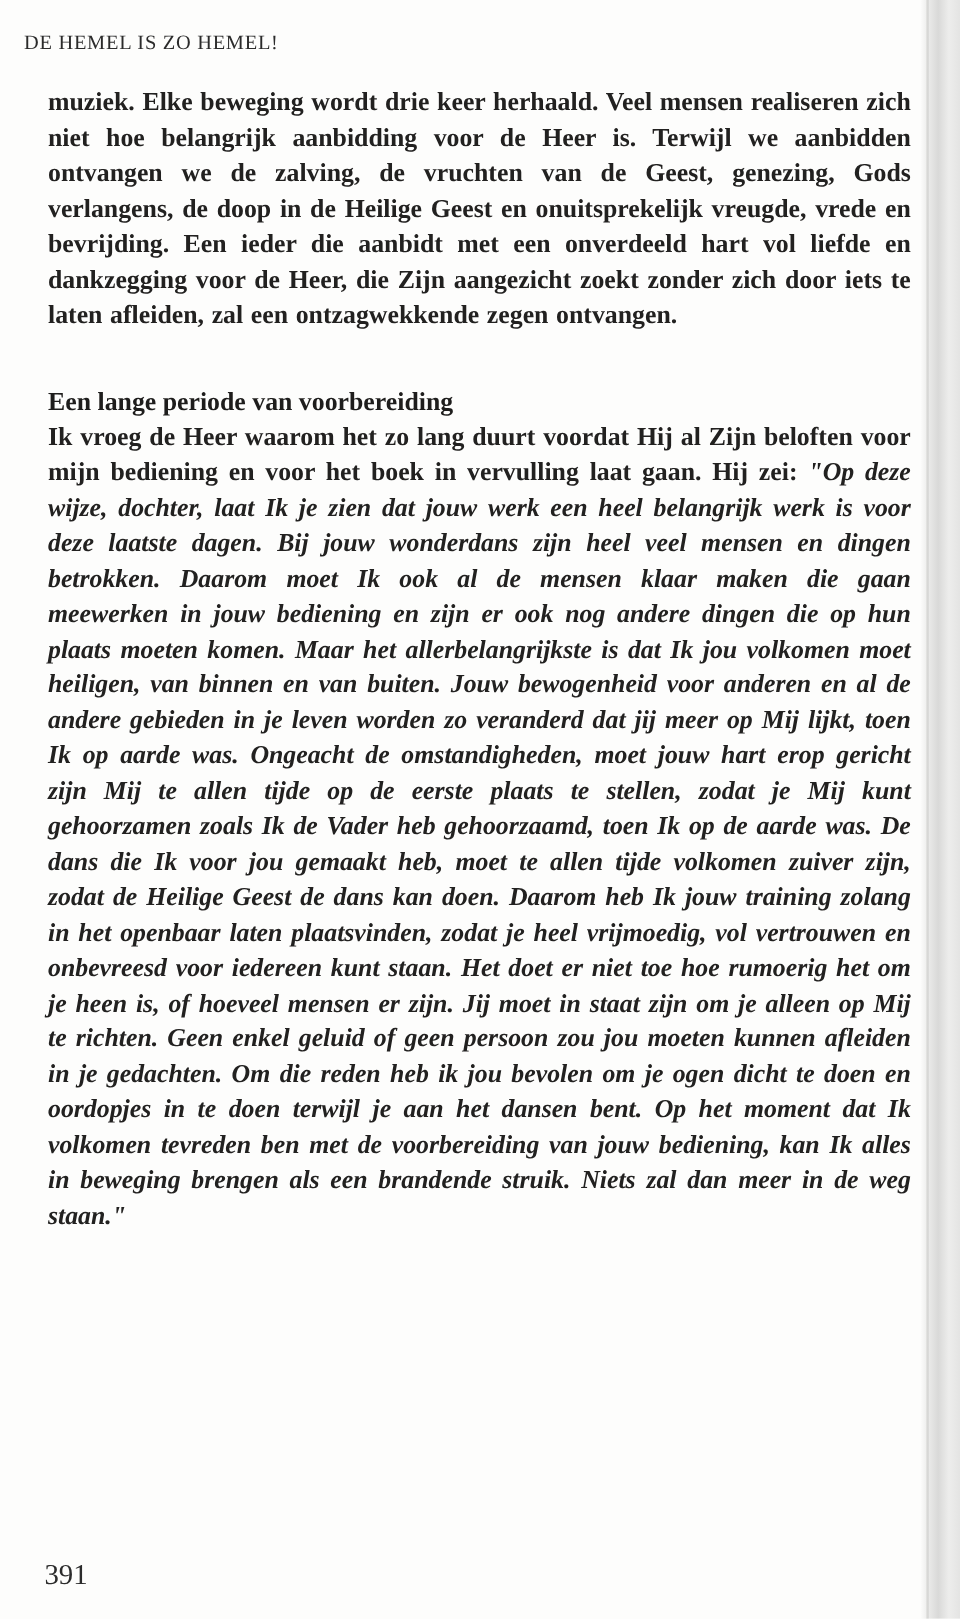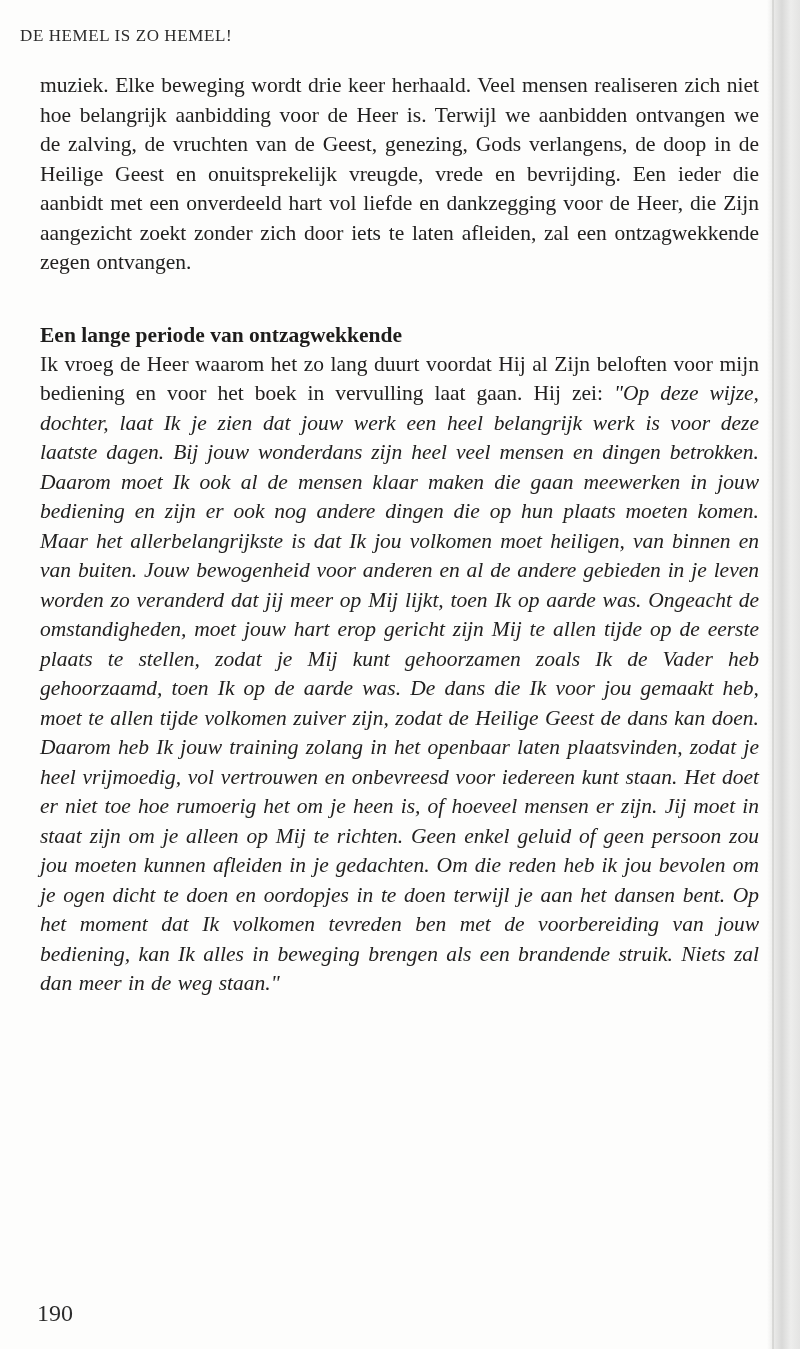--- a/index.html
+++ b/index.html
@@ -51,20 +51,21 @@
     top: 71px;
     width: 719px;
   }
   .body-para {
     margin: 0;
     font-size: 21.5px;
     line-height: 29.5px;
     text-align: justify;
     color: #222120;
     word-spacing: 1px;
+    font-weight: bold;
   }
   .section-heading {
     margin: 42px 0 0 0;
     font-size: 21.5px;
     line-height: 30px;
     font-weight: 700;
     color: #1e1d1c;
   }
   .quote-segment {
     font-style: italic;
@@ -82,19 +83,19 @@
 
 <div class="scan-edge"></div>
 <div class="scan-edge-line"></div>
 
 <div class="running-header">DE HEMEL IS ZO HEMEL!</div>
 
 <div class="text-block">
 
   <p class="body-para">muziek. Elke beweging wordt drie keer herhaald. Veel mensen realiseren zich niet hoe belangrijk aanbidding voor de Heer is. Terwijl we aanbidden ontvangen we de zalving, de vruchten van de Geest, genezing, Gods verlangens, de doop in de Heilige Geest en onuitsprekelijk vreugde, vrede en bevrijding. Een ieder die aanbidt met een onverdeeld hart vol liefde en dankzegging voor de Heer, die Zijn aangezicht zoekt zonder zich door iets te laten afleiden, zal een ontzagwekkende zegen ontvangen.</p>
 
-  <h2 class="section-heading">Een lange periode van ontzagwekkende</h2>
+  <h2 class="section-heading">Een lange periode van voorbereiding</h2>
 
   <p class="body-para"><span>Ik vroeg de Heer waarom het zo lang duurt voordat Hij al Zijn beloften voor mijn bediening en voor het boek in vervulling laat gaan. Hij zei: </span><span class="quote-segment">"Op deze wijze, dochter, laat Ik je zien dat jouw werk een heel belangrijk werk is voor deze laatste dagen. Bij jouw wonderdans zijn heel veel mensen en dingen betrokken. Daarom moet Ik ook al de mensen klaar maken die gaan meewerken in jouw bediening en zijn er ook nog andere dingen die op hun plaats moeten komen. Maar het allerbelangrijkste is dat Ik jou volkomen moet heiligen, van binnen en van buiten. Jouw bewogenheid voor anderen en al de andere gebieden in je leven worden zo veranderd dat jij meer op Mij lijkt, toen Ik op aarde was. Ongeacht de omstandigheden, moet jouw hart erop gericht zijn Mij te allen tijde op de eerste plaats te stellen, zodat je Mij kunt gehoorzamen zoals Ik de Vader heb gehoorzaamd, toen Ik op de aarde was. De dans die Ik voor jou gemaakt heb, moet te allen tijde volkomen zuiver zijn, zodat de Heilige Geest de dans kan doen. Daarom heb Ik jouw training zolang in het openbaar laten plaatsvinden, zodat je heel vrijmoedig, vol vertrouwen en onbevreesd voor iedereen kunt staan. Het doet er niet toe hoe rumoerig het om je heen is, of hoeveel mensen er zijn. Jij moet in staat zijn om je alleen op Mij te richten. Geen enkel geluid of geen persoon zou jou moeten kunnen afleiden in je gedachten. Om die reden heb ik jou bevolen om je ogen dicht te doen en oordopjes in te doen terwijl je aan het dansen bent. Op het moment dat Ik volkomen tevreden ben met de voorbereiding van jouw bediening, kan Ik alles in beweging brengen als een brandende struik. Niets zal dan meer in de weg staan."</span></p>
 
 </div>
 
-<div class="page-number">190</div>
+<div class="page-number">391</div>
 
 </body></html>

